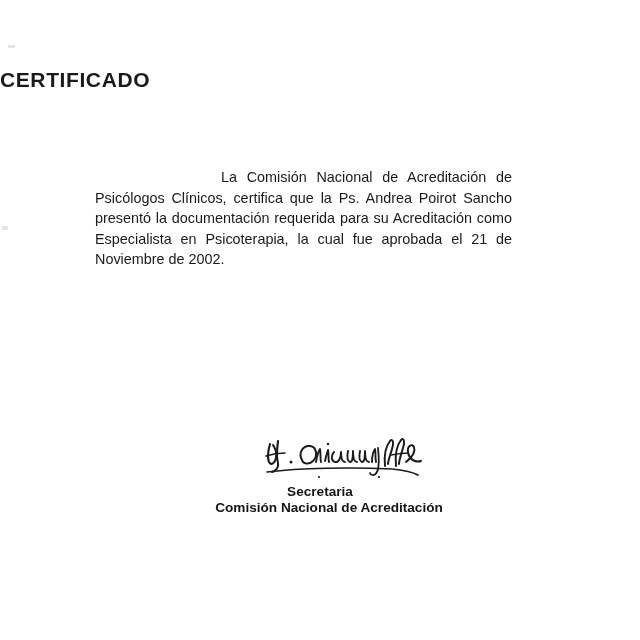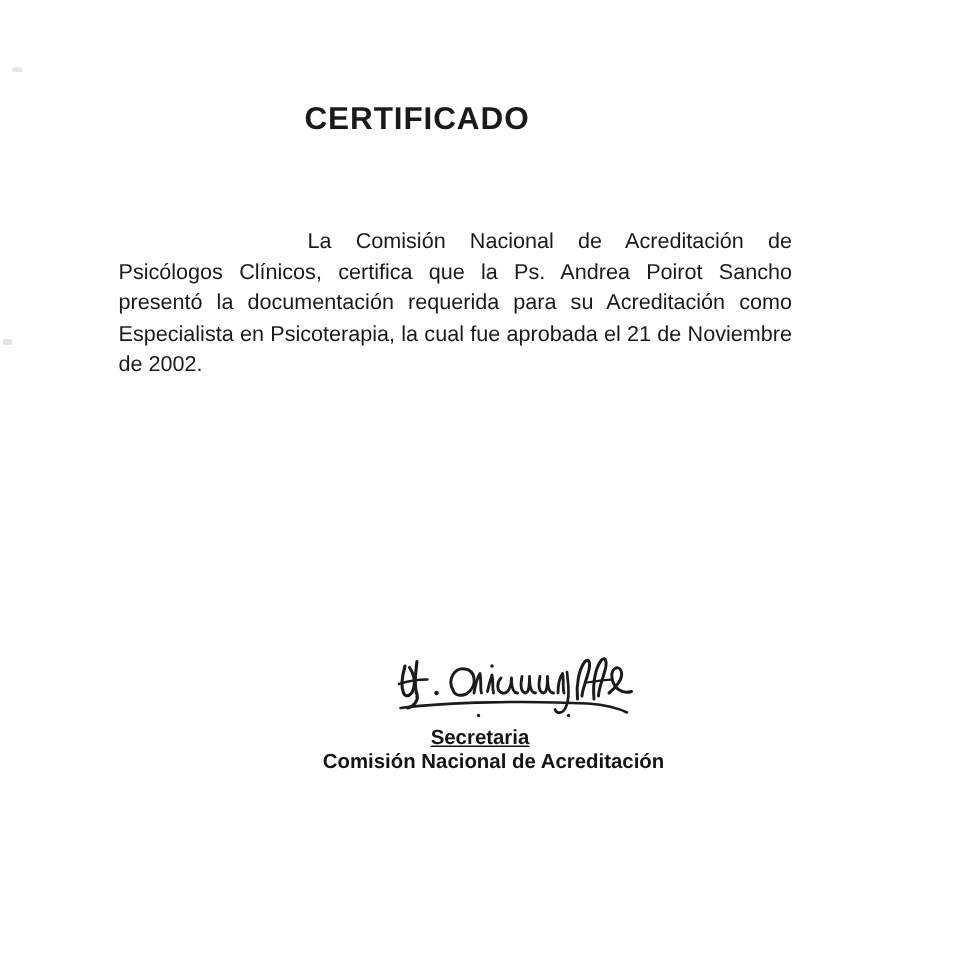--- a/index.html
+++ b/index.html
@@ -18,40 +18,39 @@
     overflow: hidden;
     color: #121212;
   }
 
   
   .doc-title {
     position: absolute;
     left: 0;
     top: 68px;
     width: 556px;
-    text-align: center;
     font-size: 21px;
     font-weight: bold;
     letter-spacing: 0.6px;
     color: #1a1a1a;
   }
 
   
   .body-block {
     position: absolute;
     left: 79px;
     width: 449px;
   }
   .para {
     text-align: justify;
     text-justify: inter-word;
     font-size: 14.4px;
     line-height: 20.5px;
     color: #1a1a1a;
-    margin: 0;
+    margin: 16px;
   }
   .para.indented {
     text-indent: 126px;
   }
   
 
   #para-1 { top: 151px; }
   #para-2 { top: 233px; }
 
   .date-line {
@@ -90,21 +89,20 @@
     font-weight: bold;
     letter-spacing: 0.2px;
     line-height: 17px;
     color: #141414;
   }
   .signer-role {
     font-size: 13.6px;
     font-weight: bold;
     line-height: 16px;
     color: #141414;
-    text-decoration: underline;
   }
   .signer-org-1,
   .signer-org-2 {
     font-size: 13.6px;
     font-weight: bold;
     line-height: 16px;
     color: #141414;
     padding-left: 18px;
   }
 

